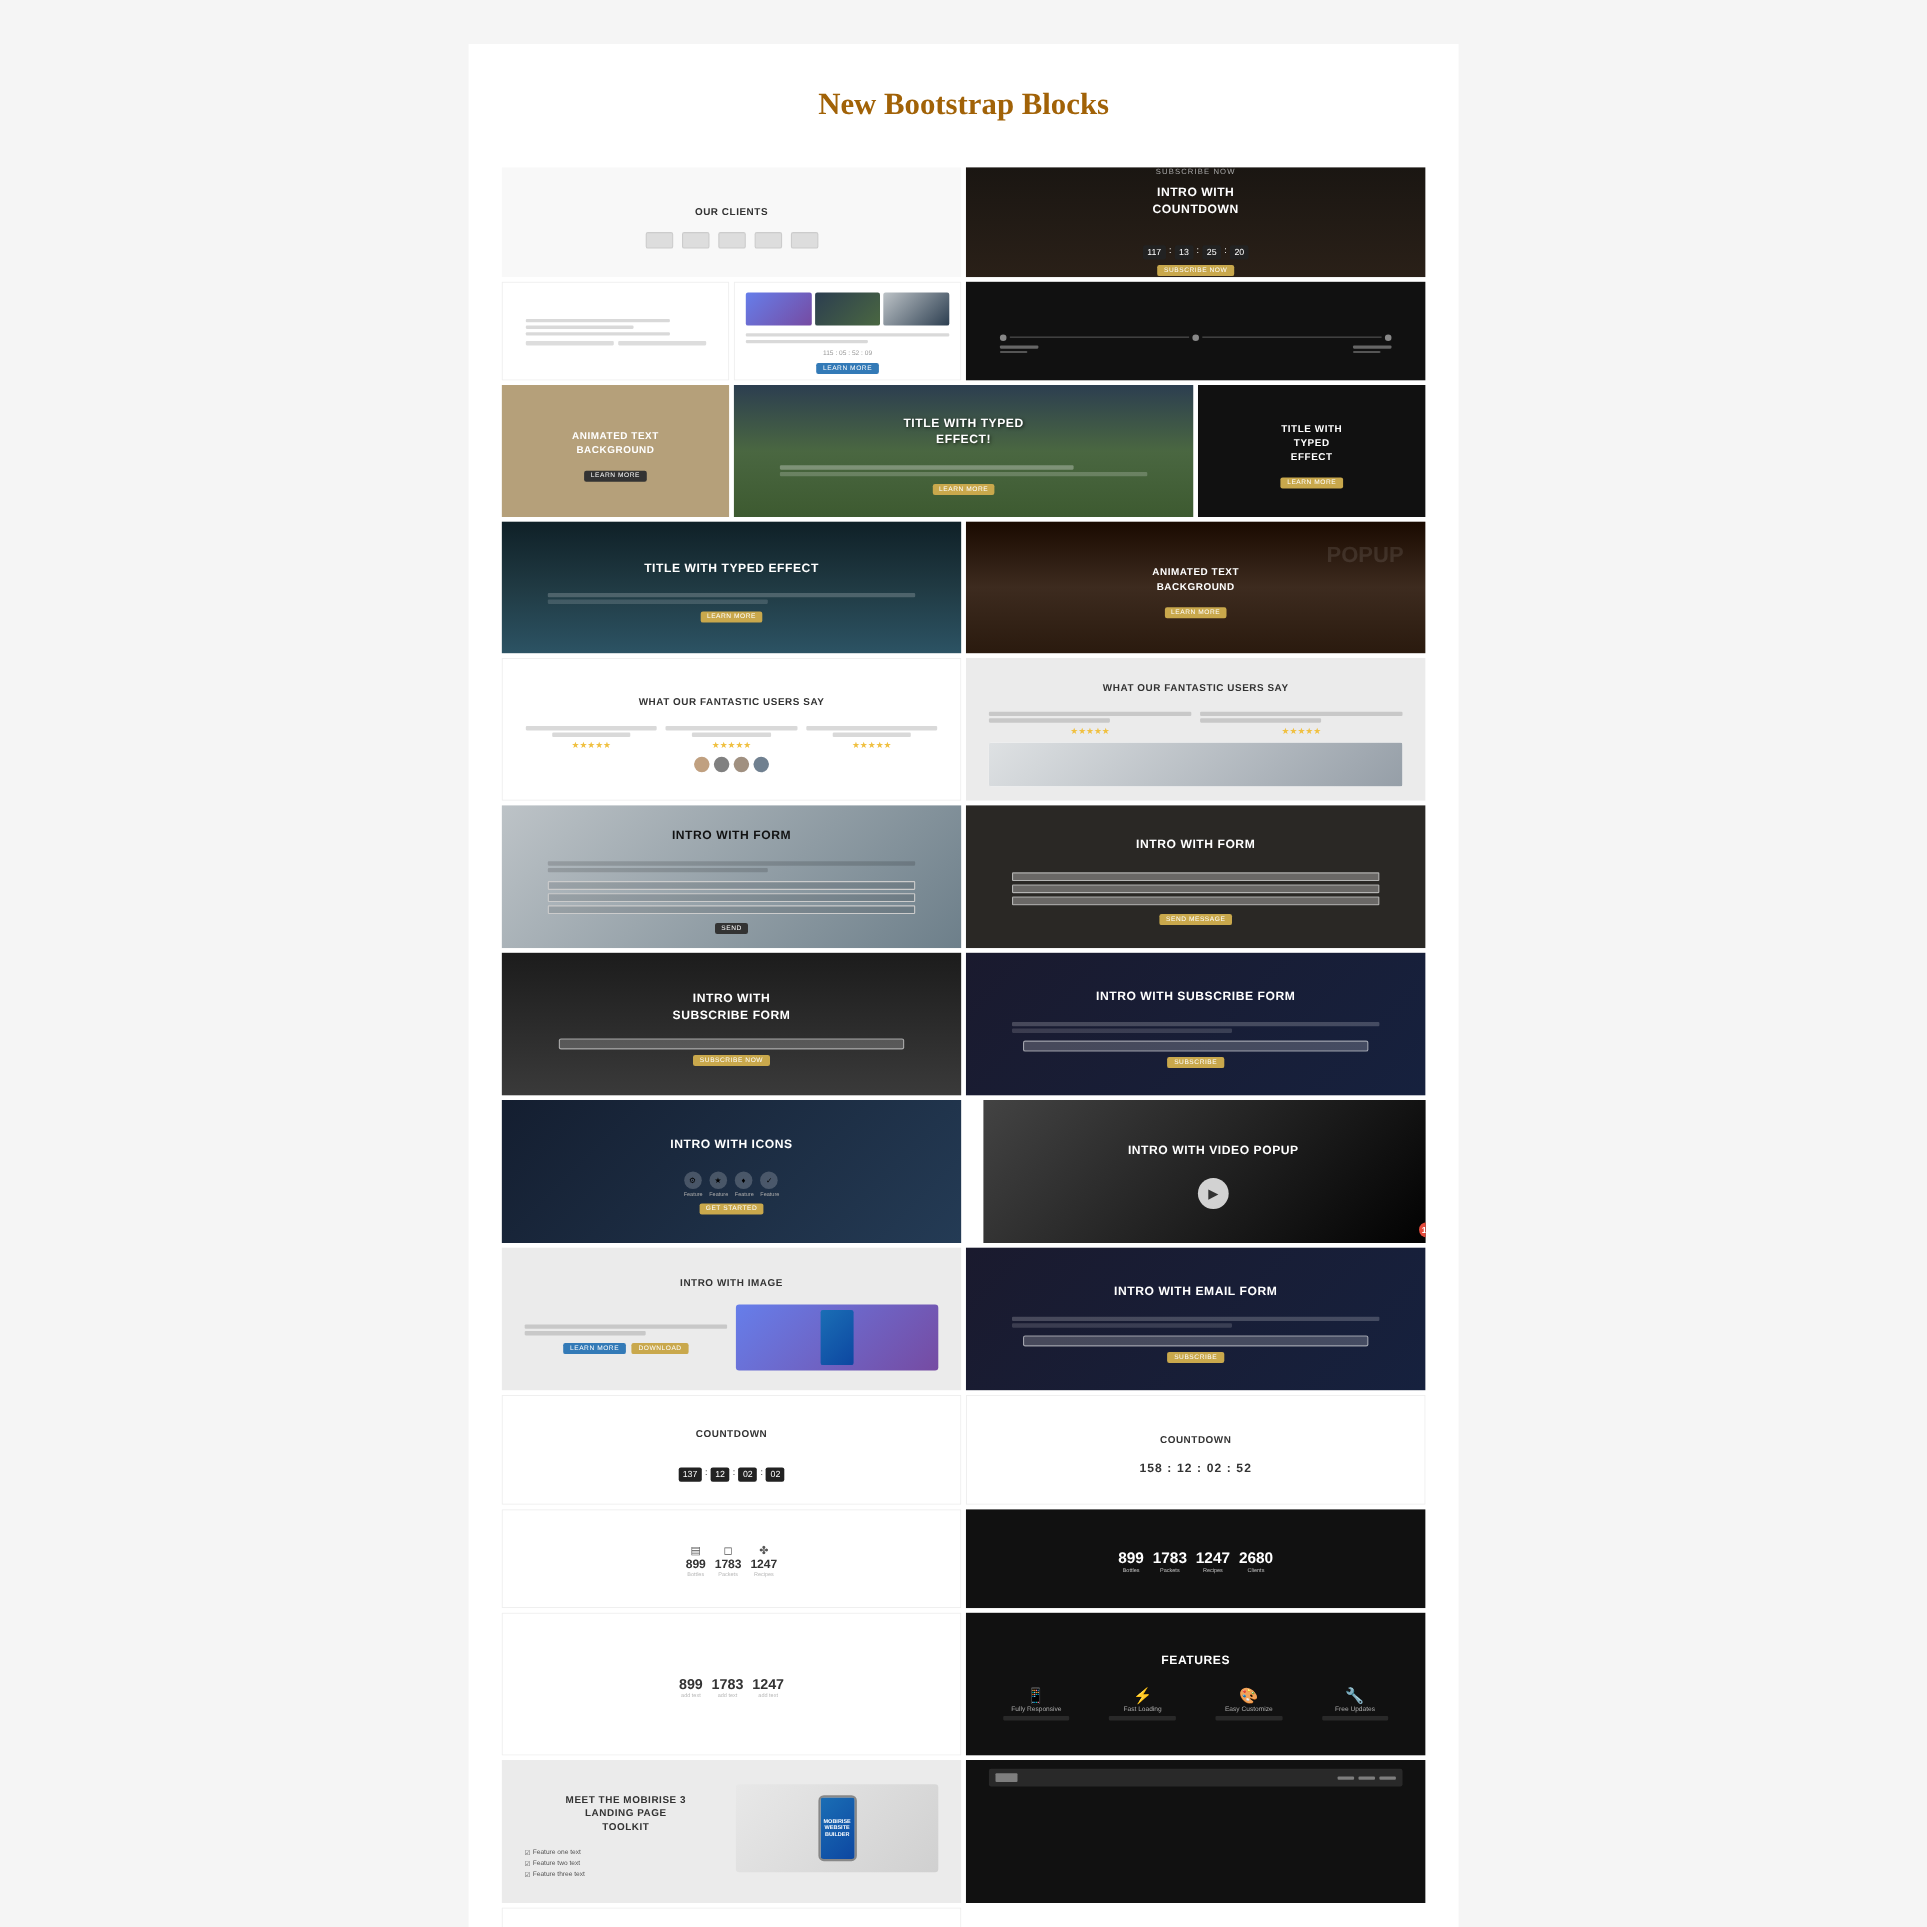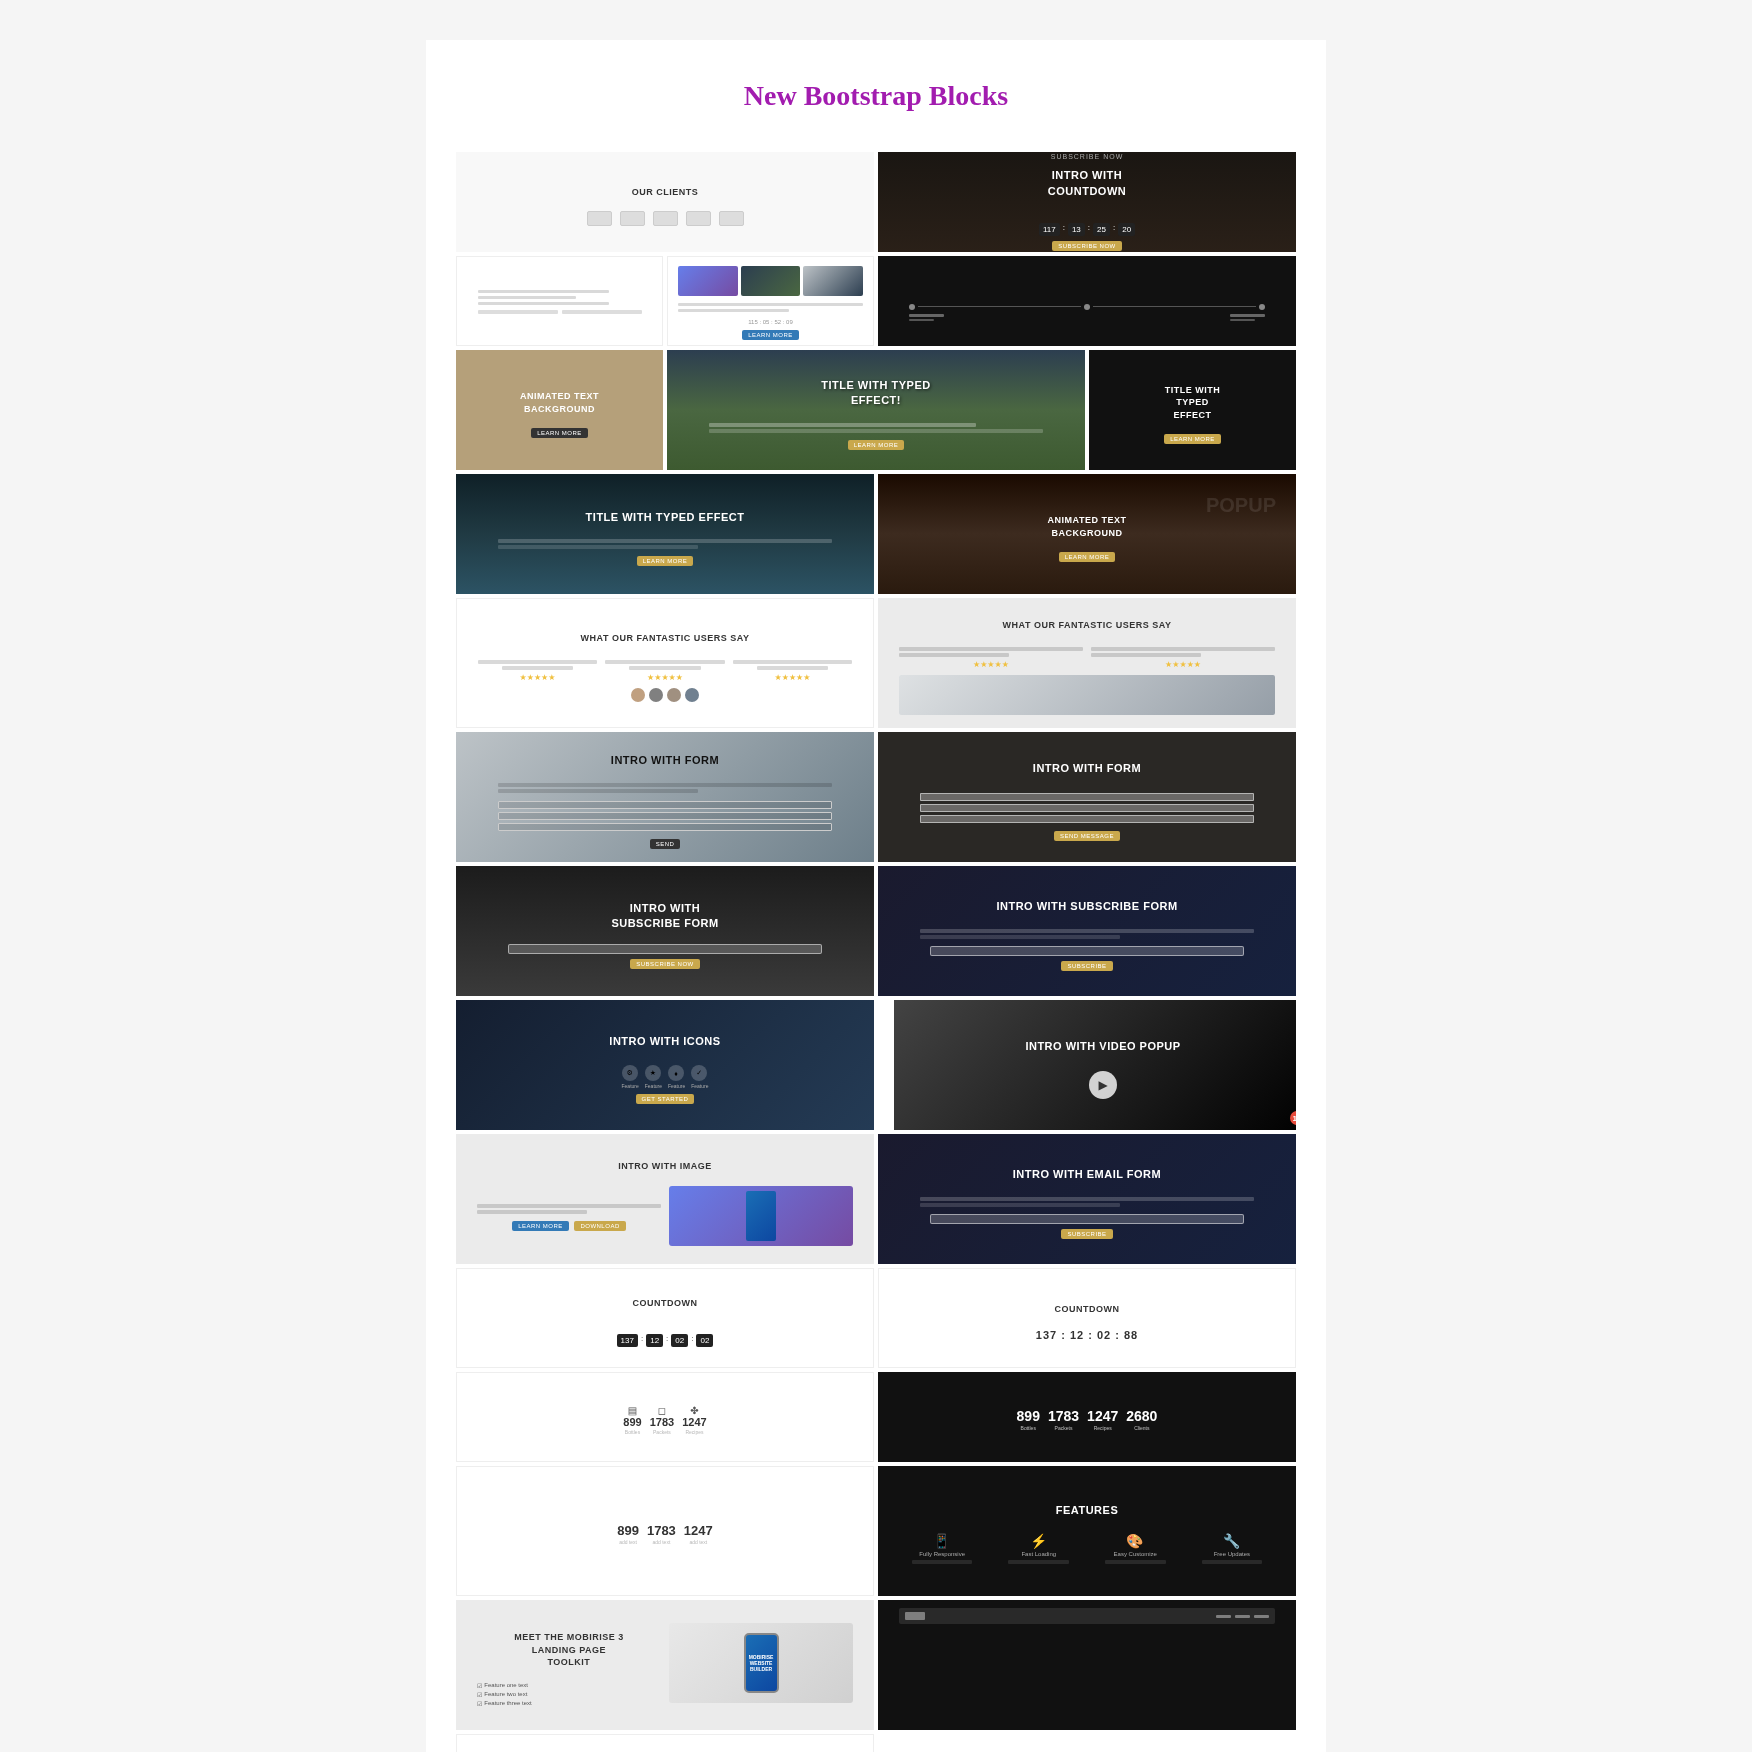--- a/index.html
+++ b/index.html
@@ -12,21 +12,21 @@
     }
     .page-container {
       width: 900px;
       background: white;
       padding: 40px 30px;
     }
     .page-title {
       text-align: center;
       font-size: 28px;
       font-weight: 900;
-      color: #a21caf;
+      color: #a16207;
       margin-bottom: 40px;
       font-family: Georgia, serif;
     }
     .blocks-grid {
       display: grid;
       grid-template-columns: repeat(4, 1fr);
       gap: 4px;
     }
     .block {
       position: relative;
@@ -550,21 +550,21 @@
           <div class="countdown-box dark-box">02</div>
           <span style="color:#333;font-size:8px;">:</span>
           <div class="countdown-box dark-box">02</div>
         </div>
       </div>
     </div>
 
     <div class="block span2">
       <div class="block-inner white" style="min-height:100px;">
         <div class="block-label medium" style="color:#333;">COUNTDOWN</div>
-        <div style="font-size:11px;font-weight:bold;color:#333;margin-top:6px;letter-spacing:1px;">137 : 12 : 02 : 88</div>
+        <div style="font-size:11px;font-weight:bold;color:#333;margin-top:6px;letter-spacing:1px;">158 : 12 : 02 : 52</div>
       </div>
     </div>
 
     <div class="block span2">
       <div class="block-inner white" style="min-height:90px;">
         <div class="big-stat-row">
           <div class="big-stat">
             <div style="font-size:10px;color:#555;">▤</div>
             <div class="big-num" style="color:#333;font-size:11px;">899</div>
             <div class="big-sub" style="color:#999;">Bottles</div>

